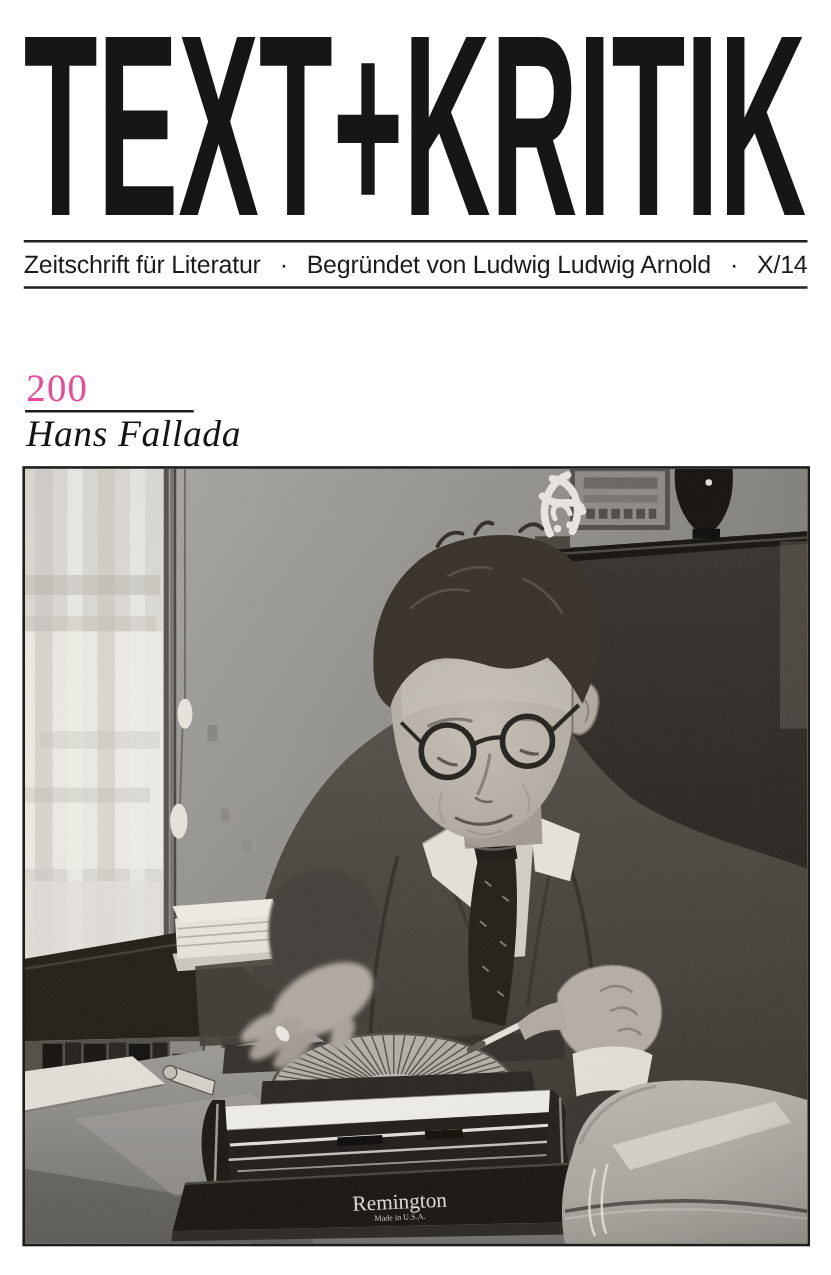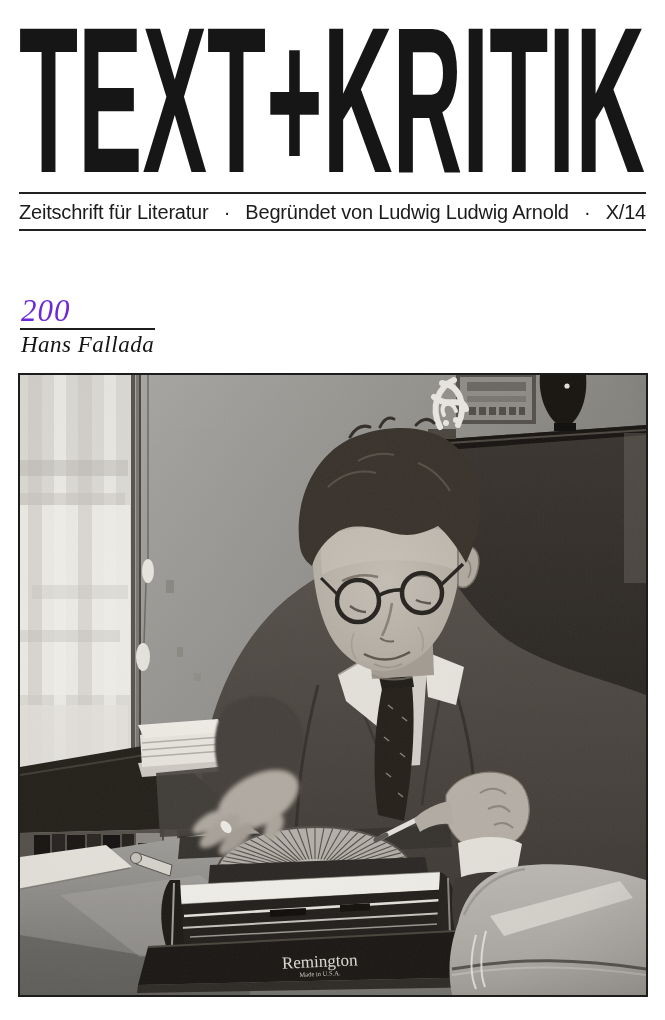--- a/index.html
+++ b/index.html
@@ -21,28 +21,28 @@
   .rule-bottom{top:229px;}
   .subtitle{
     position:absolute;left:19px;top:198px;width:627px;height:28px;
     display:flex;justify-content:space-between;align-items:center;
     font-size:20px;color:#1b1b1b;letter-spacing:-0.2px;white-space:nowrap;
   }
   .subtitle .dot{font-size:20px;color:#1b1b1b;}
   .issue-number{
     position:absolute;left:21px;top:295px;
     font-family:"Liberation Serif","DejaVu Serif",serif;
-    font-style:italic;font-size:31px;line-height:1;color:#6d28d9;
+    font-size:31px;line-height:1;color:#ec4899;
     letter-spacing:1px;
   }
   .issue-rule{position:absolute;left:20px;top:328px;width:135px;height:2px;background:#1d1d1d;}
   .issue-title{
     position:absolute;left:21px;top:333px;
     font-family:"Liberation Serif","DejaVu Serif",serif;
-    font-style:italic;font-size:23px;line-height:1;color:#141414;
+    font-style:italic;font-size:30px;line-height:1;color:#141414;
     letter-spacing:0.5px;
   }
   .photo{
     position:absolute;left:18px;top:373px;width:630px;height:624px;
     margin:0;border:2px solid #1c1c1c;box-sizing:border-box;
     background:#9c9a96;
   }
   .photo svg{display:block;width:100%;height:100%;}
 </style>
 </head>

